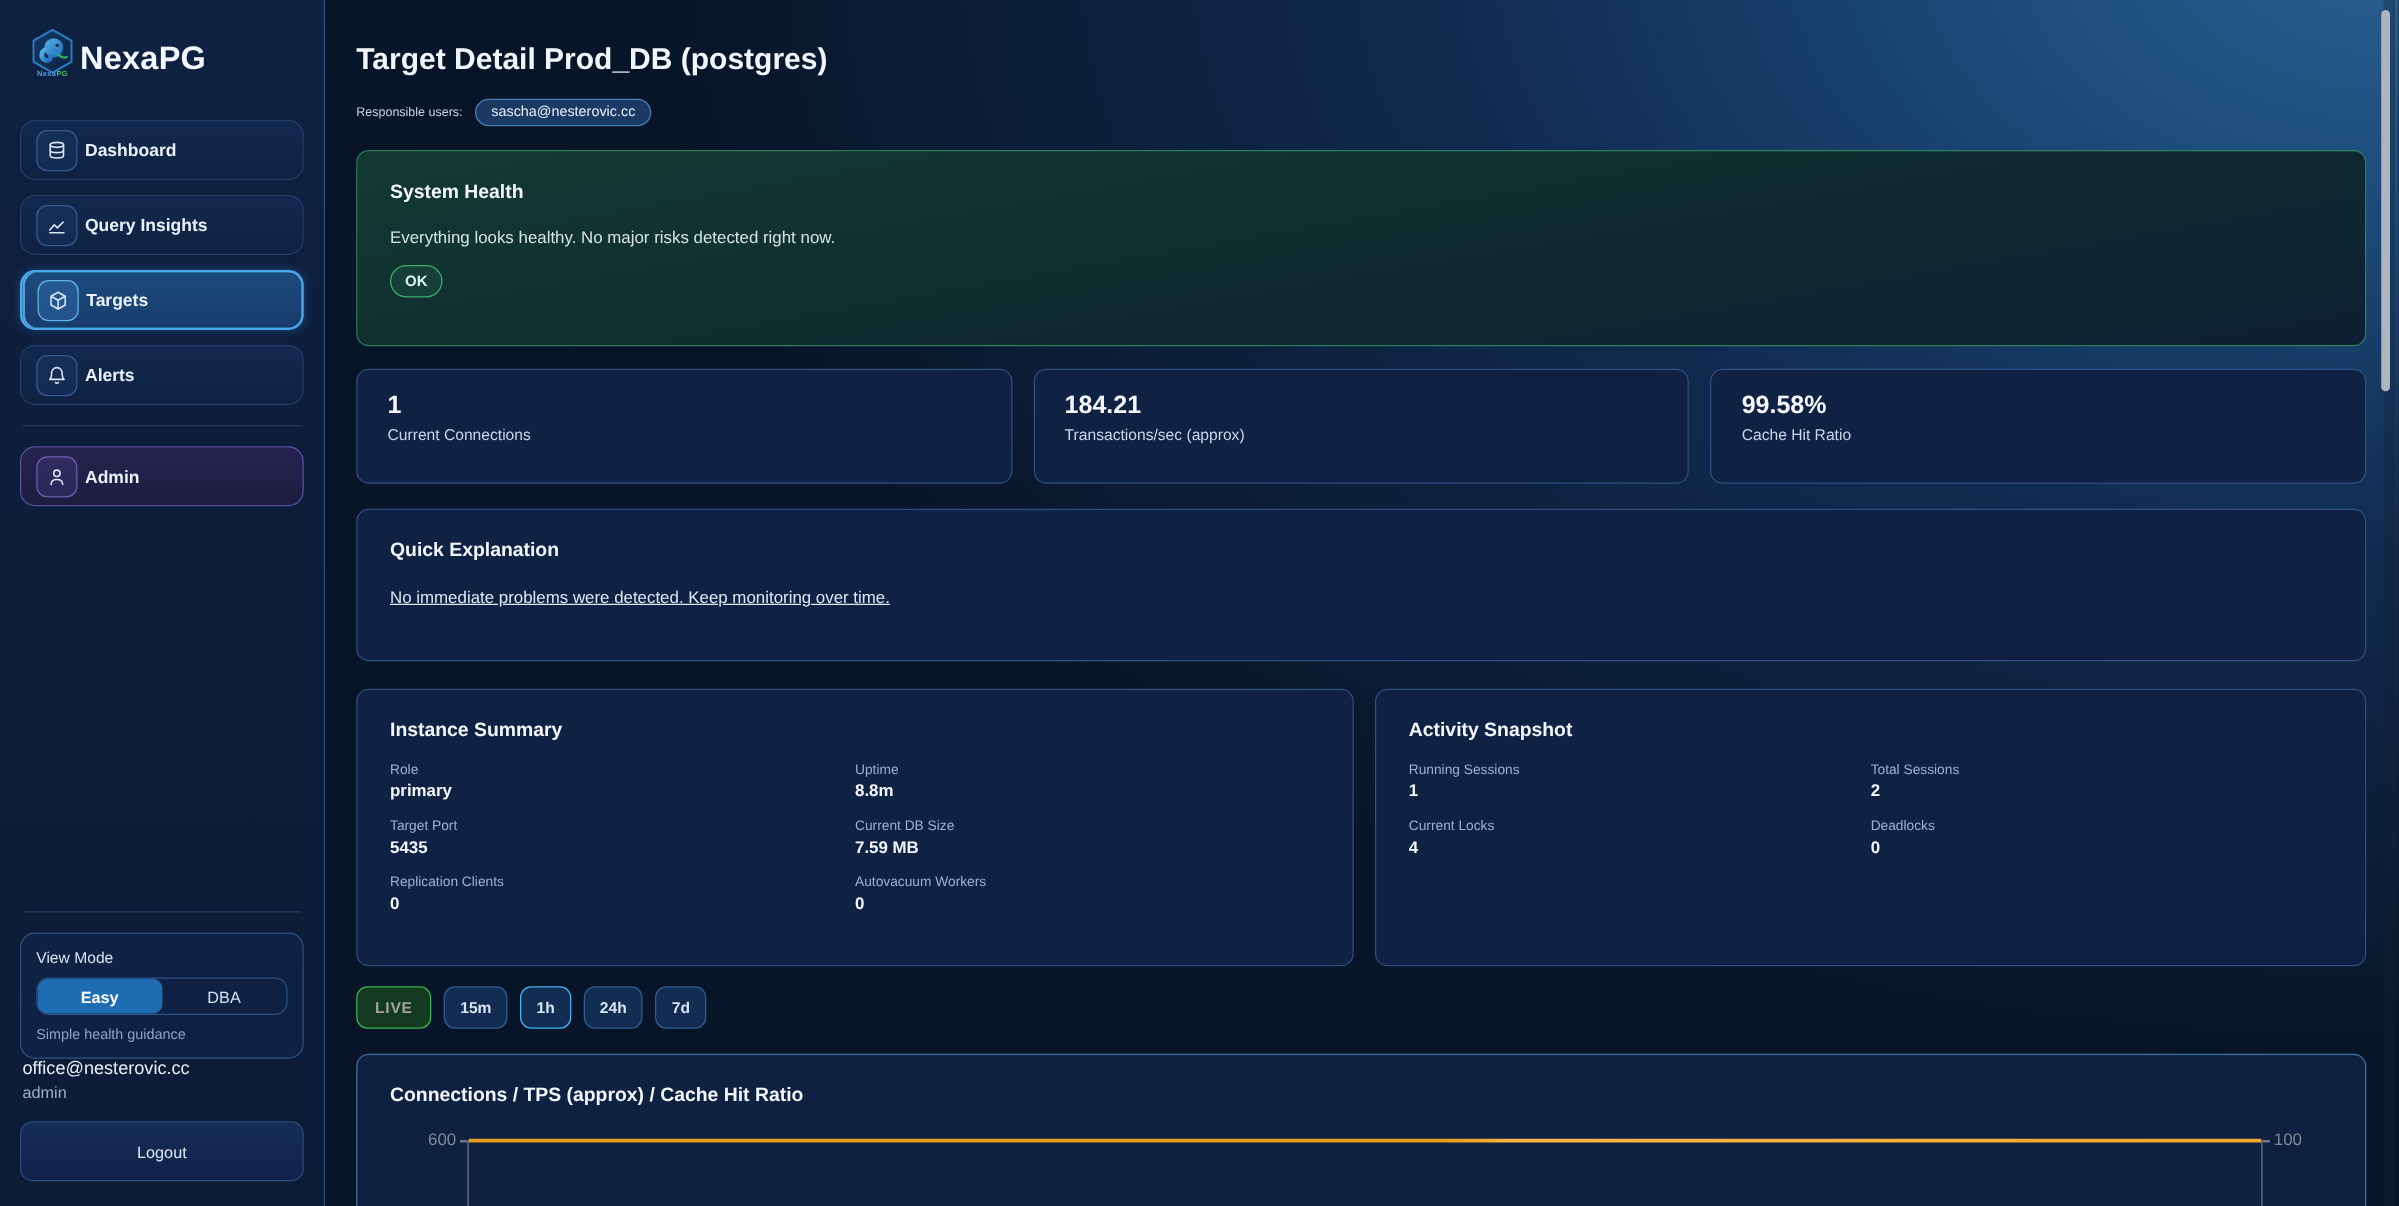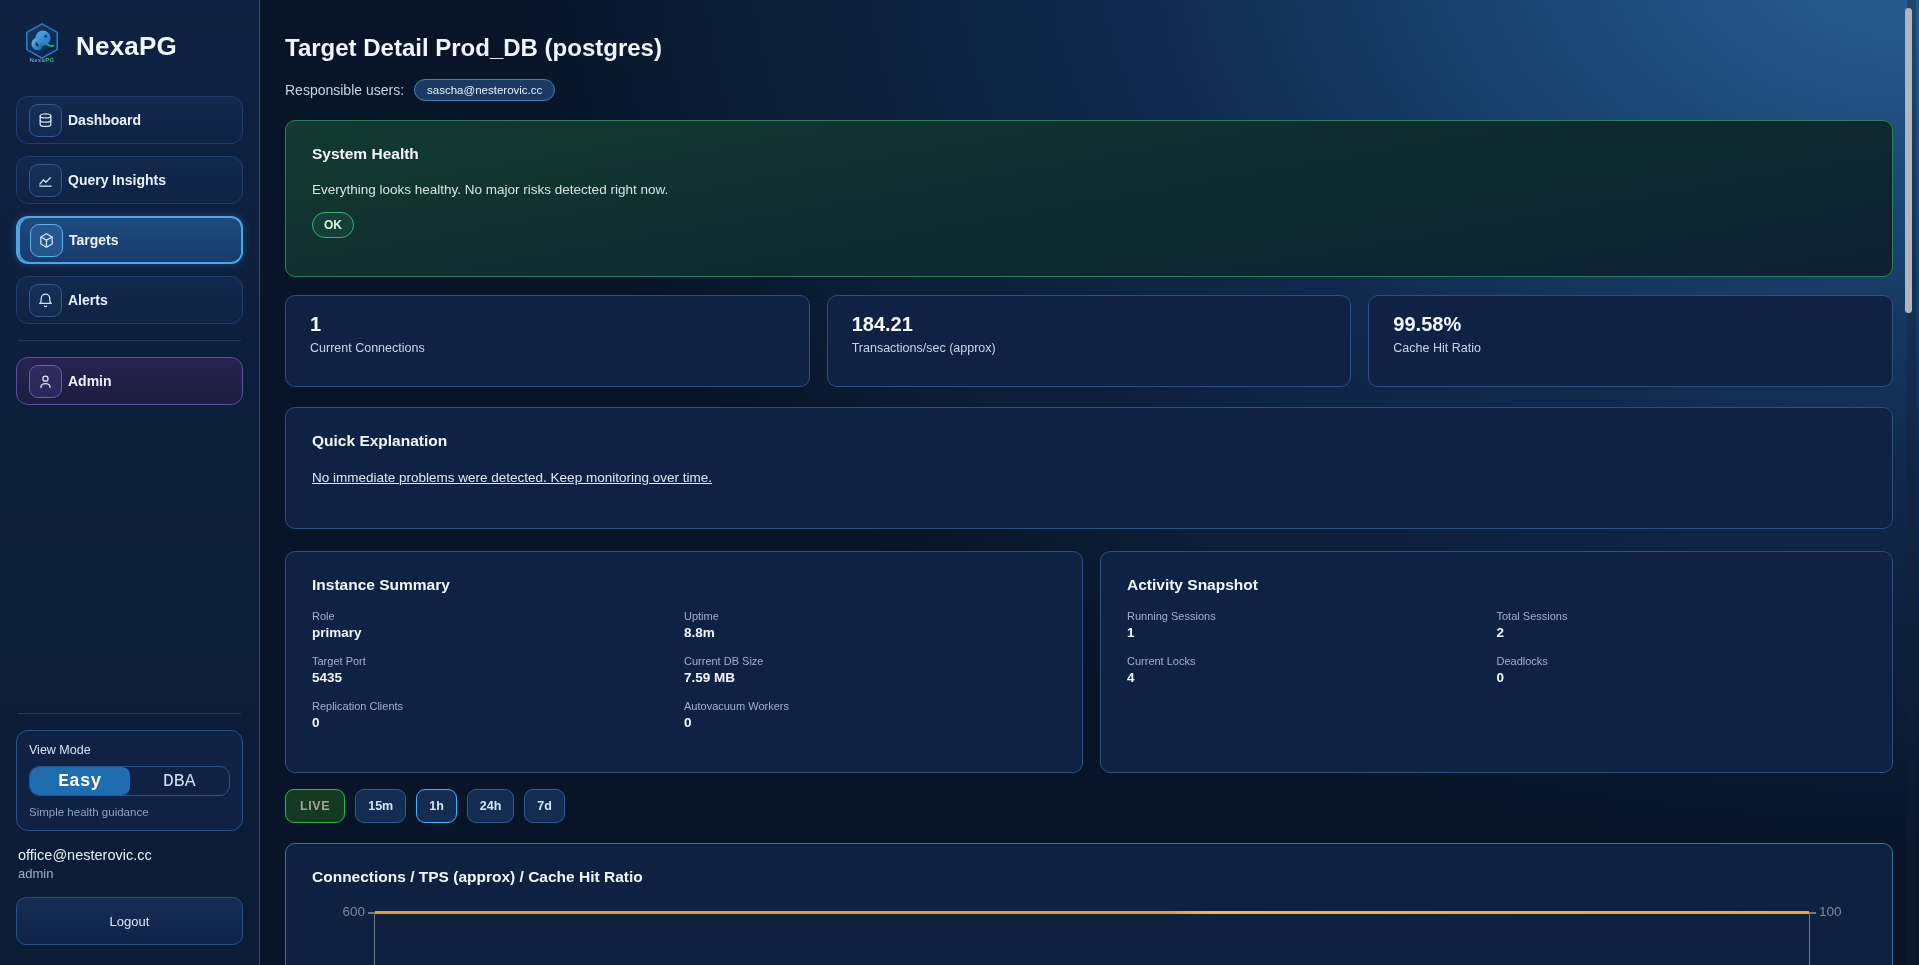--- a/index.html
+++ b/index.html
@@ -14,21 +14,21 @@
   }
 
   
   .sidebar {
     width:260px; min-width:260px; height:100%;
     background:linear-gradient(180deg,#0e2140 0%, #0c1b36 100%);
     border-right:1px solid #2d4f7f;
     display:flex; flex-direction:column;
     padding:20px 16px 20px 16px;
   }
-  .brand { display:flex; align-items:center; gap:12px; padding:2px 6px 4px 4px; }
+  .brand { display:flex; align-items:center; padding:2px 6px 4px 4px; }
   .logo-badge { position:relative; width:44px; height:48px; display:flex; flex-direction:column; align-items:center; }
   .brand-name { font-size:26px; font-weight:700; color:#f2f7fd; letter-spacing:0.2px; }
   .logo-sub { font-size:6px; font-weight:700; margin-top:-3px; letter-spacing:0.3px; }
   .logo-sub .nx { color:#4f9fe0; } .logo-sub .pg { color:#3fbf6f; }
 
   .nav { margin-top:22px; display:flex; flex-direction:column; gap:12px; }
   .nav-item {
     display:flex; align-items:center; gap:6px;
     height:48px; padding:0 12px;
     border:1px solid #223e6a; border-radius:12px;
@@ -58,40 +58,40 @@
   .viewmode-card {
     border:1px solid #2c5385; border-radius:12px;
     background:rgba(18,40,78,0.55);
     padding:12px 12px 12px 12px;
   }
   .viewmode-label { font-size:12.5px; color:#d4e2f2; }
   .segmented {
     margin-top:9px; display:flex; height:30px;
     border:1px solid #2c5385; border-radius:10px; overflow:hidden;
   }
-  .segment { flex:1; display:grid; place-items:center; font-size:18px; color:#cfe0f2; cursor:pointer;font-family:Liberation Mono, monospace; }
+  .segment { flex:1; display:grid; place-items:center; font-size:13px; color:#cfe0f2; cursor:pointer; }
   .segment.selected { background:#1e6cb2; border-radius:8px; font-weight:700; color:#ffffff; }
   .viewmode-caption { margin-top:10px; font-size:11.5px; color:#8da4c2; }
 
-  .user-block { margin-top:16px; padding:0 2px; }
+  .user-block { padding:0 2px; }
   .user-email { font-size:14.5px; color:#e8f0fa; }
   .user-role { font-size:13px; color:#9cb0cb; margin-top:3px; }
   .logout-btn {
     margin-top:16px; height:48px; width:100%;
     border:1px solid #2c4f82; border-radius:10px;
     background:linear-gradient(180deg,#152d55 0%, #10234a 100%);
     color:#dbe7f5; font-size:13px; display:grid; place-items:center; cursor:pointer;
     font-family:"Liberation Sans", sans-serif;
   }
 
   
   .main { flex:1; padding:34px 26px 0 25px; position:relative; overflow:hidden; }
   .page-title { font-size:24px; font-weight:700; color:#f1f6fc; line-height:28px; }
   .responsible-row { margin-top:16px; display:flex; align-items:center; gap:10px; height:24px; }
-  .responsible-label { font-size:14px; color:#c3d3e8; }
+  .responsible-label { font-size:10px; color:#c3d3e8; }
   .user-badge {
     font-size:11.5px; color:#e4eefa;
     background:#1b3a63; border:1px solid #4a7fb5; border-radius:999px;
     padding:4px 12px; cursor:pointer;
   }
 
   .card {
     background:#102244; border:1px solid #2e4f80; border-radius:10px;
   }
   .health-card {

